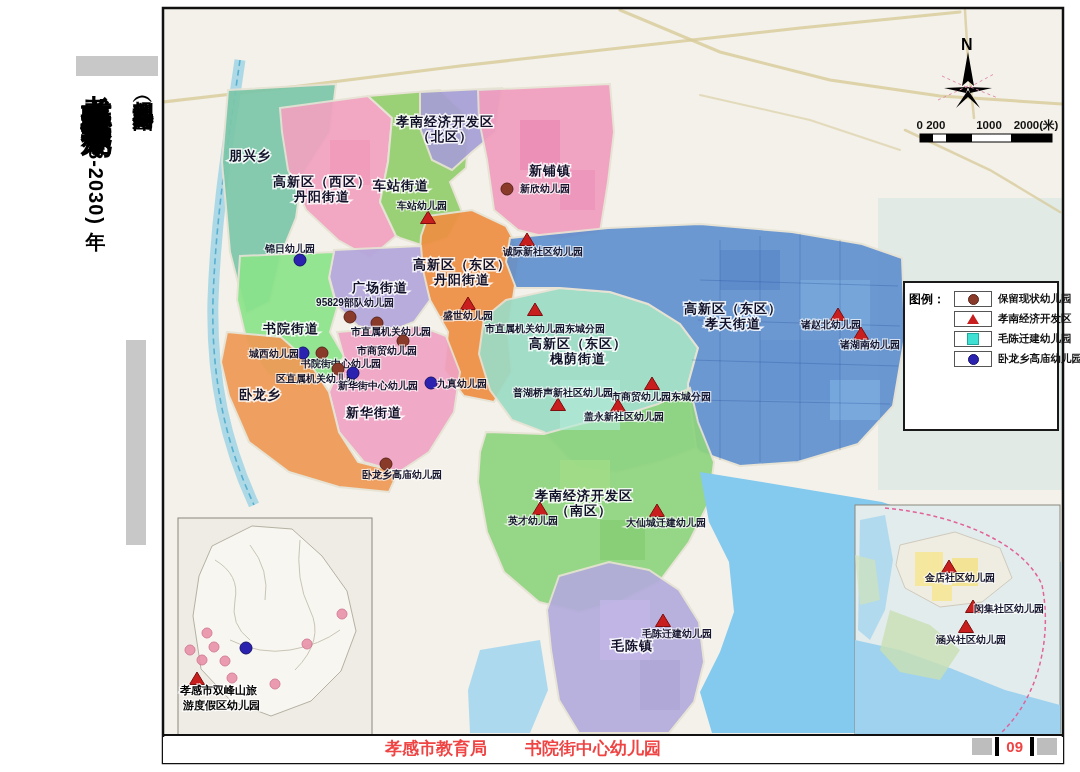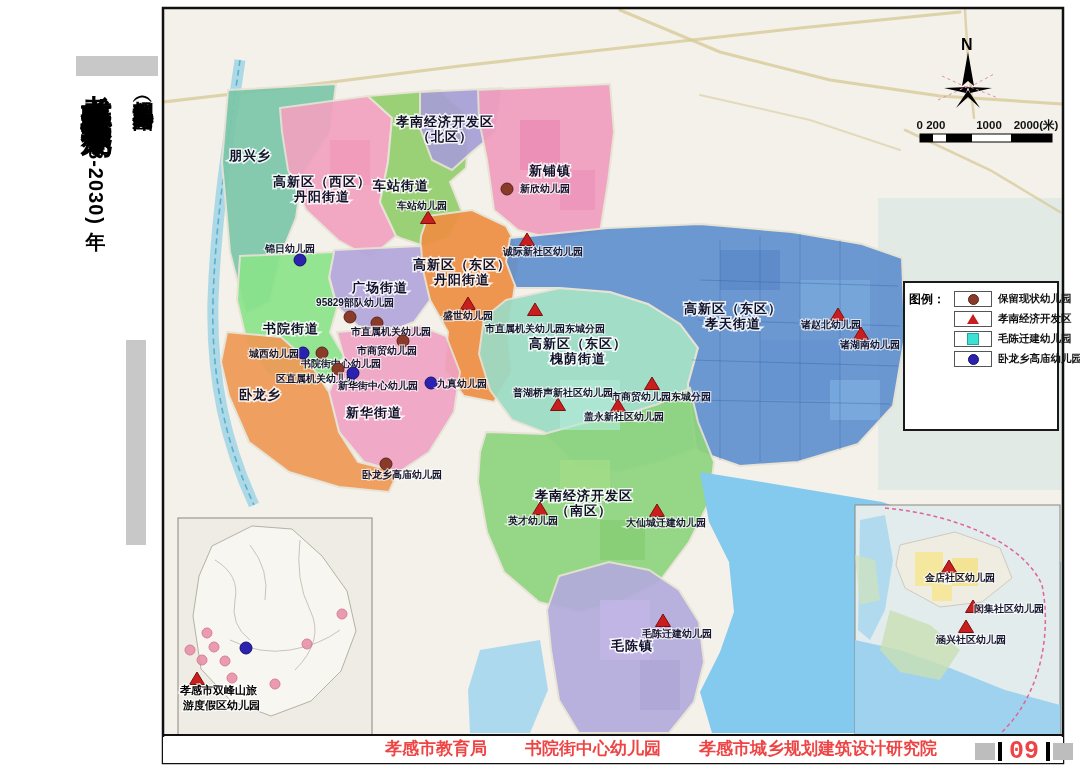--- a/index.html
+++ b/index.html
@@ -32,21 +32,21 @@
   .legend-label{font-size:10.5px;font-weight:bold;color:#111;white-space:nowrap;}
 
   
   .footer{position:absolute;left:163px;top:737px;width:900px;height:26px;display:flex;
         align-items:flex-start;font-weight:bold;font-size:17px;color:#ef4444;background:#fff;}
   .footer .agency{margin-right:38px;white-space:nowrap;}
   .footer .agency:first-child{margin-left:222px;}
   .footer .rightgrp{margin-left:auto;display:flex;align-items:center;margin-right:6px;}
   .gblock{width:20px;height:17px;background:#bdbdbd;display:inline-block;}
   .vbar{width:4px;height:19px;background:#000;display:inline-block;margin:0 3px;}
-  .pnum{font-size:25px;font-weight:bold;padding:0 4px;font-family:Liberation Mono, monospace;}
+  .pnum{font-size:15px;font-weight:bold;padding:0 4px;}
 
   .district-label{font-size:13px;font-weight:bold;fill:#101028;letter-spacing:1px;
         paint-order:stroke fill;stroke:rgba(255,255,255,0.85);stroke-width:3px;}
   .marker-label{font-size:10px;font-weight:bold;fill:#15152e;
         paint-order:stroke fill;stroke:rgba(255,255,255,0.72);stroke-width:2.2px;}
   .inset-town-label{font-size:11px;font-weight:bold;fill:#000;
         paint-order:stroke fill;stroke:rgba(255,255,255,0.8);stroke-width:2.4px;}
   .scale-text{font-size:11.5px;font-weight:bold;fill:#111;}
   .north-n{font-size:16px;font-weight:bold;fill:#000;}
 </style>
@@ -301,21 +301,20 @@
             <span class="sym-circle" style="background: rgb(43, 35, 176); border: 1px solid rgb(22, 16, 110);"></span>
           </span>
           <span class="legend-label">卧龙乡高庙幼儿园</span>
         </div>
       </div>
   </div>
 
   <div class="footer">
     <span class="agency">孝感市教育局</span>
     <span class="agency">书院街中心幼儿园</span>
-    <span class="agency">孝感市城乡规划建筑设计研究院</span>
     <span class="rightgrp">
       <span class="gblock"></span>
       <span class="vbar"></span>
       <span class="pnum">09</span>
       <span class="vbar"></span>
       <span class="gblock"></span>
     </span>
   </div>
 
 </div>

